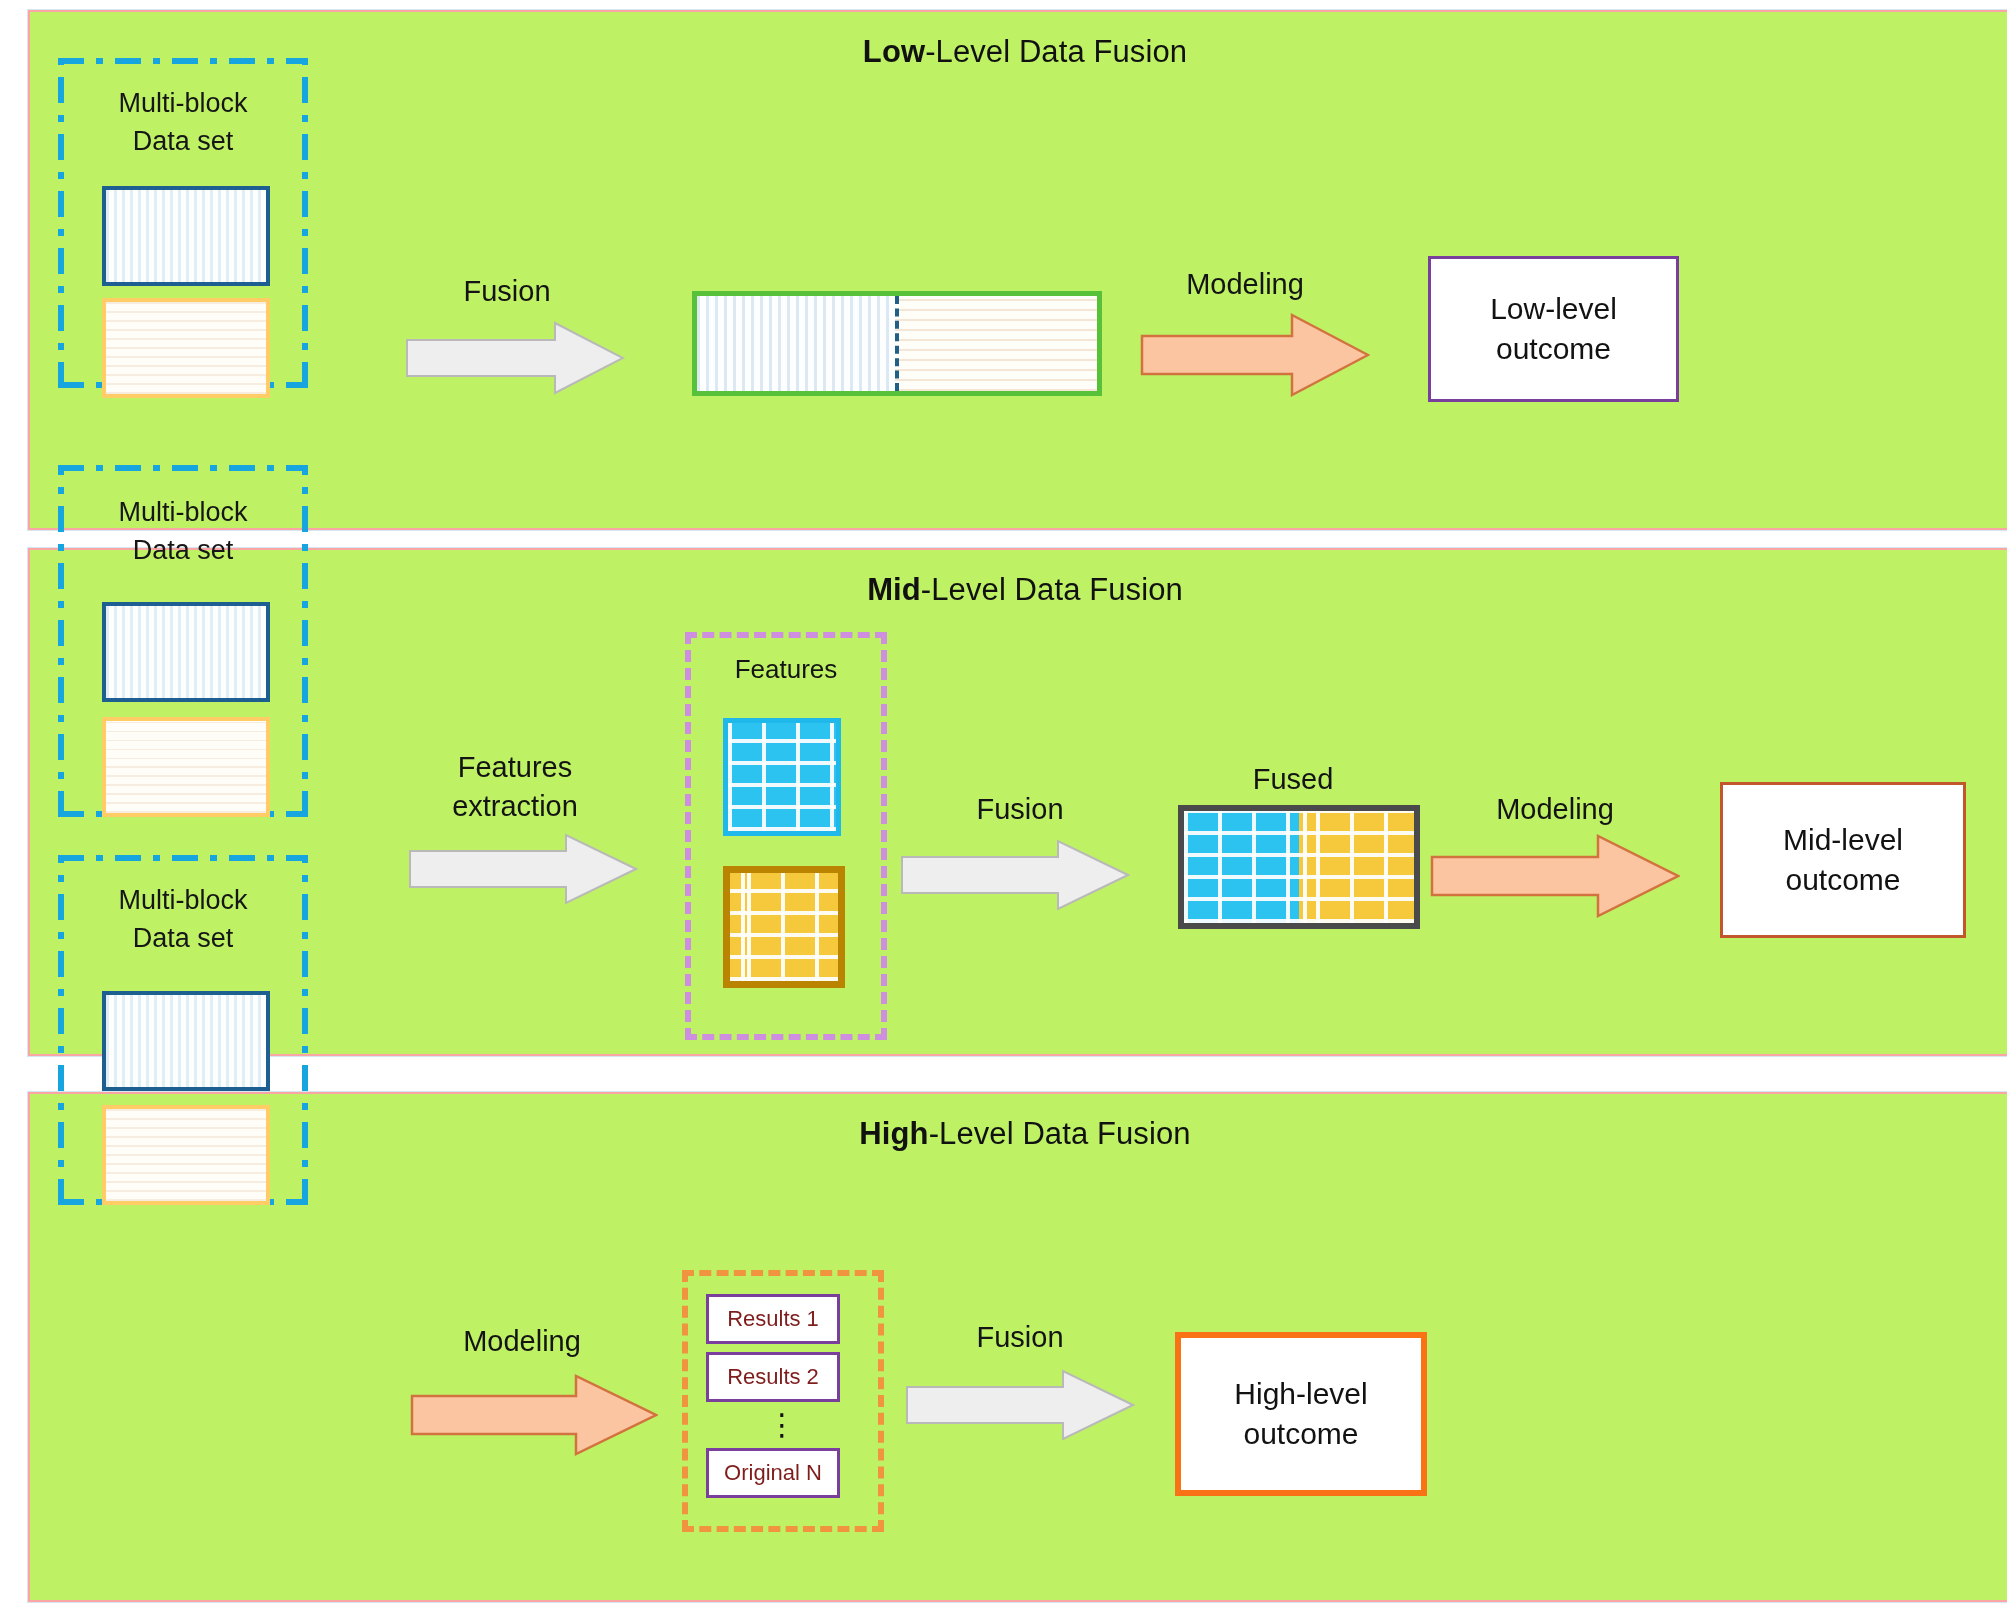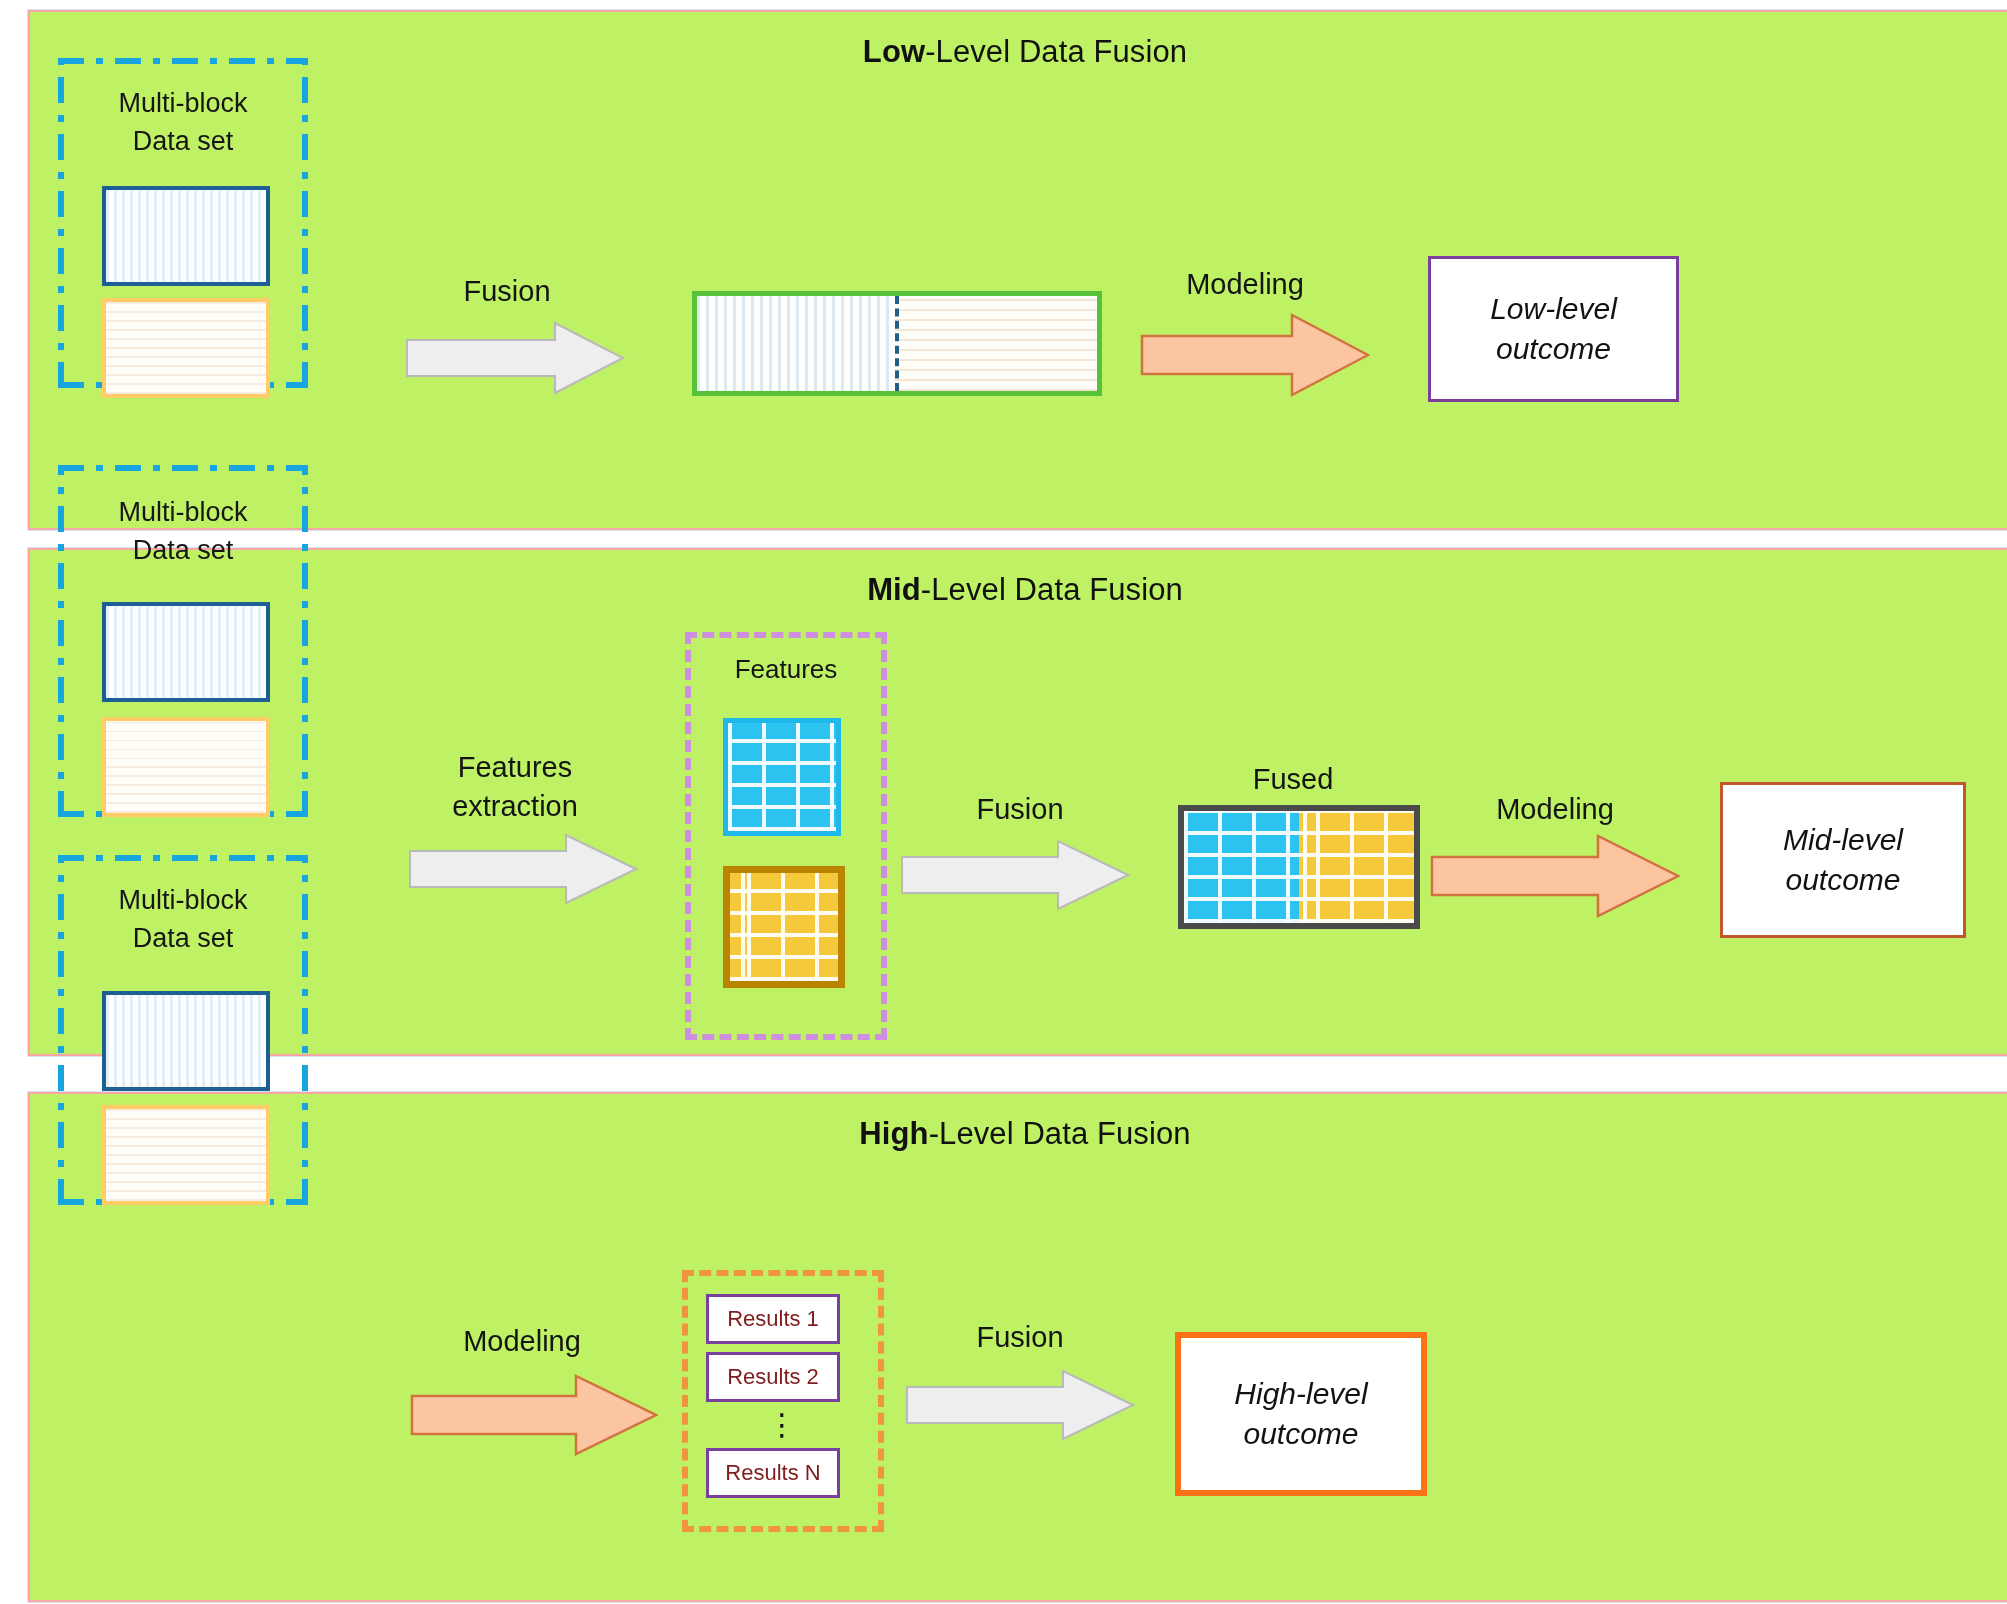--- a/index.html
+++ b/index.html
@@ -48,21 +48,21 @@
   
   .lbl{position:absolute;text-align:center;font-size:29px;line-height:1.36;color:#141414;}
   .lbl-sm{font-size:26px;}
 
   
   .arrow{position:absolute;}
   .arrow svg{display:block;width:100%;height:100%;}
 
   
   .outcome{position:absolute;background:#ffffff;display:flex;align-items:center;
-           justify-content:center;text-align:center;font-size:30px;line-height:1.32;color:#121212;font-style:italic;}
+           justify-content:center;text-align:center;font-size:30px;line-height:1.32;color:#121212;}
   .oc-purple{border:3px solid #7a3f9d;}
   .oc-orange{border:3px solid #c1572b;}
   .oc-navy{border:6px solid #f97316;margin-top:12px;}
 
   
   #fused-strip{position:absolute;left:692px;top:291px;width:400px;height:95px;
                border:5px solid #57c13a;background:#fff;display:flex;}
   #fused-strip .half{flex:1 1 50%;height:100%;}
   #fused-strip .h-blue{background-image:repeating-linear-gradient(90deg,#dce9f3 0 3px,#fdfeff 3px 9px);}
   #fused-strip .h-yellow{background-image:repeating-linear-gradient(0deg,#f4e6d7 0 2px,#fffdf8 2px 10px);
@@ -234,21 +234,21 @@
   <div class="arrow" style="left:410px;top:1372px;width:248px;height:86px;">
     <svg viewBox="0 0 248 86" preserveAspectRatio="none">
       <polygon points="2,24 166,24 166,4 246,43 166,82 166,62 2,62" fill="#fbc5a1" stroke="#d2733f" stroke-width="2.5"></polygon>
     </svg>
   </div>
 
   <div id="res-box">
     <div class="res-item" style="top:18px;">Results 1</div>
     <div class="res-item" style="top:76px;">Results 2</div>
     <div class="res-dots" style="top:134px;">⋮</div>
-    <div class="res-item" style="top:172px;">Results N</div>
+    <div class="res-item" style="top:172px;">Original N</div>
   </div>
 
   <div class="lbl" style="left:920px;top:1318px;width:200px;">Fusion</div>
   <div class="arrow" style="left:905px;top:1368px;width:230px;height:74px;">
     <svg viewBox="0 0 230 74" preserveAspectRatio="none">
       <polygon points="2,19 158,19 158,3 228,37 158,71 158,55 2,55" fill="#eeeeee" stroke="#b9b9b9" stroke-width="2"></polygon>
     </svg>
   </div>
 
   <div class="outcome oc-navy" style="left:1175px;top:1320px;width:240px;height:152px;">

